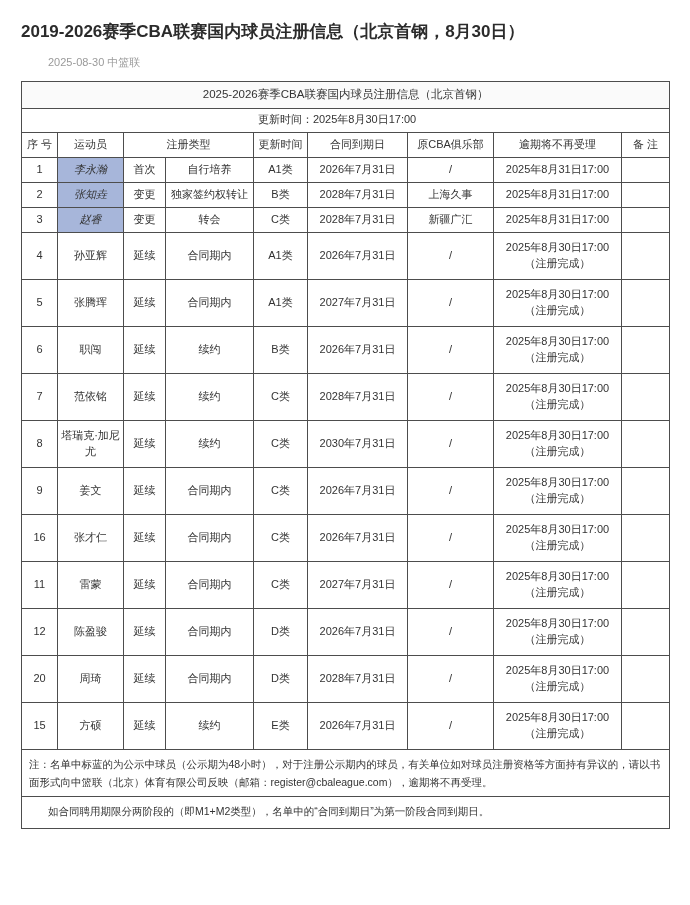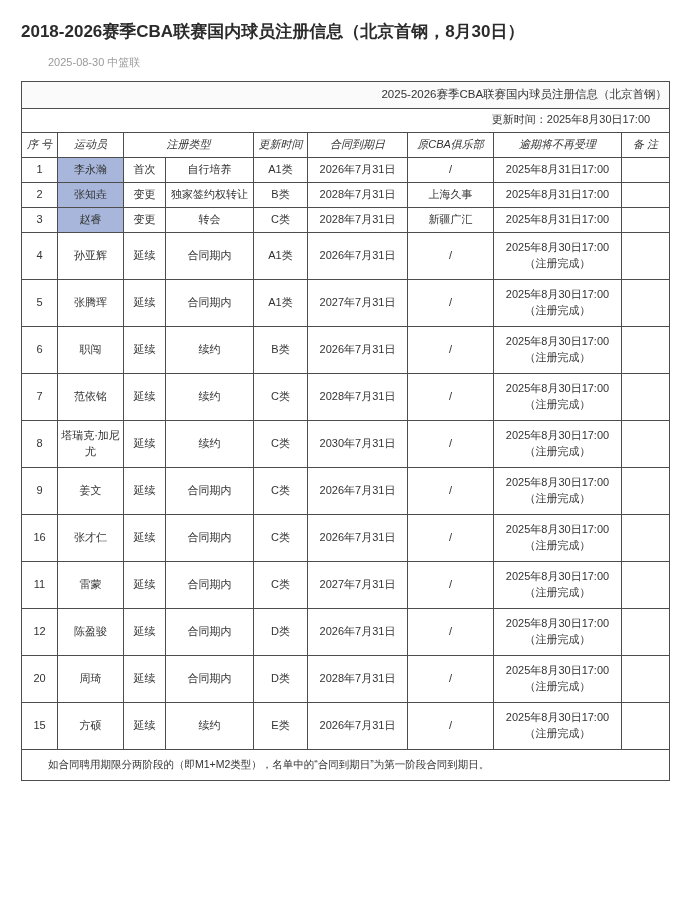--- a/index.html
+++ b/index.html
@@ -4,35 +4,35 @@
 <style>
   html,body{margin:0;padding:0;background:#ffffff;}
   body{width:690px;font-family:"Liberation Sans","DejaVu Sans",sans-serif;color:#333;}
   .page{padding:14px 21px 0 21px;}
   .page-title{font-size:17px;font-weight:bold;color:#2b2b2b;line-height:1.45;margin-top:6px;}
   .page-meta{font-size:11px;color:#9a9a9a;margin-top:10px;margin-left:27px;}
   table.reg{border-collapse:collapse;width:648px;margin-top:11px;table-layout:fixed;}
   table.reg td,table.reg th{border:1px solid #4d4d4d;font-size:11px;font-weight:normal;
     color:#333;text-align:center;vertical-align:middle;padding:1px 2px;overflow:hidden;
     word-break:break-all;line-height:1.45;}
-  tr.table-title-row td{height:24px;background:#fafafa;font-size:11.5px;text-align:right;}
-  tr.update-row td{height:21px;text-align:right;padding-right:19px;}
-  tr.head-row th{height:22px;font-style:italic;}
+  tr.table-title-row td{height:24px;background:#fafafa;font-size:11.5px;}
+  tr.update-row td{height:21px;padding-right:19px;}
+  tr.head-row th{height:22px;}
   tr.row-short td{height:22px;}
   tr.row-tall td{height:44px;}
-  td.hl{background:#a7b6da;}
+  td.hl{background:#a7b6da;font-style:italic;}
   .dl2{display:block;}
   tr.note-row td{text-align:left;padding:5px 7px;line-height:1.75;font-size:10.5px;height:auto;}
   tr.note-row2 td{text-align:left;padding:6px 7px 8px 26px;line-height:1.6;font-size:10.5px;}
 </style>
 </head>
 <body>
 
 <div class="page">
-  <div class="page-title">2018-2026赛季CBA联赛国内球员注册信息（北京首钢，8月30日）</div>
+  <div class="page-title">2019-2026赛季CBA联赛国内球员注册信息（北京首钢，8月30日）</div>
   <div class="page-meta">2025-08-30 中篮联</div>
 
   <table class="reg">
     <colgroup>
       <col style="width:36px">
         <col style="width:66px">
         <col style="width:42px">
       <col style="width:88px">
         <col style="width:54px">
         <col style="width:100px">
@@ -244,18 +244,21 @@
           <td>续约</td>
           <td>E类</td>
           <td>2026年7月31日</td>
           <td>/</td>
           <td>
             <span class="dl2">2025年8月30日17:00</span>
             <span class="dl2">（注册完成）</span>
           </td>
           <td></td>
         </tr>
+        <tr class="note-row">
+        <td colspan="9">注：名单中标蓝的为公示中球员（公示期为48小时），对于注册公示期内的球员，有关单位如对球员注册资格等方面持有异议的，请以书面形式向中篮联（北京）体育有限公司反映（邮箱：register@cbaleague.com），逾期将不再受理。</td>
+      </tr>
       <tr class="note-row note-row2">
         <td colspan="9">如合同聘用期限分两阶段的（即M1+M2类型），名单中的“合同到期日”为第一阶段合同到期日。</td>
       </tr>
     </tbody>
   </table>
 </div>
 
 </body></html>

